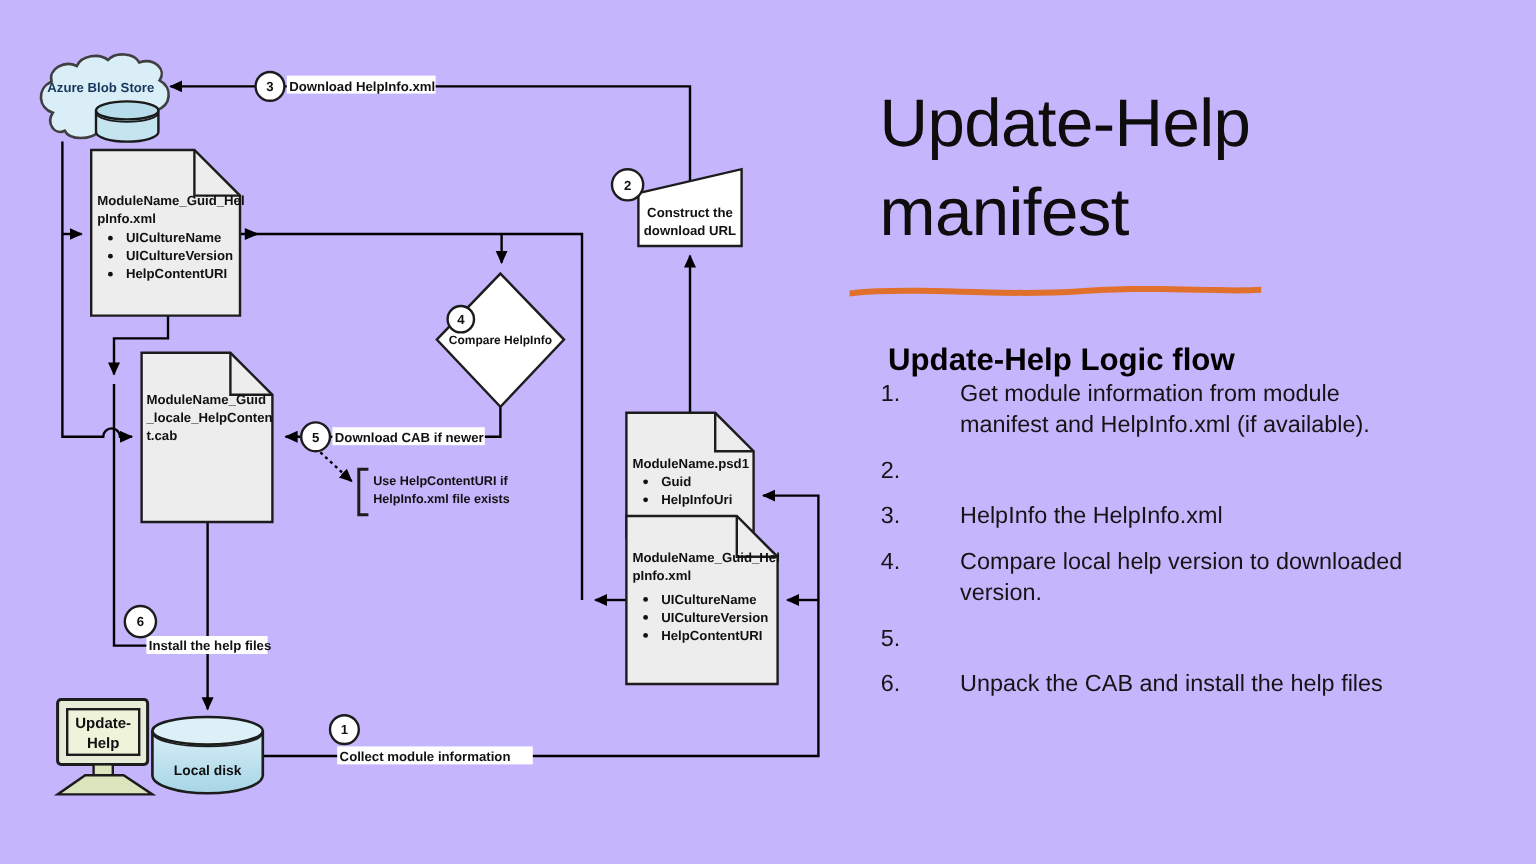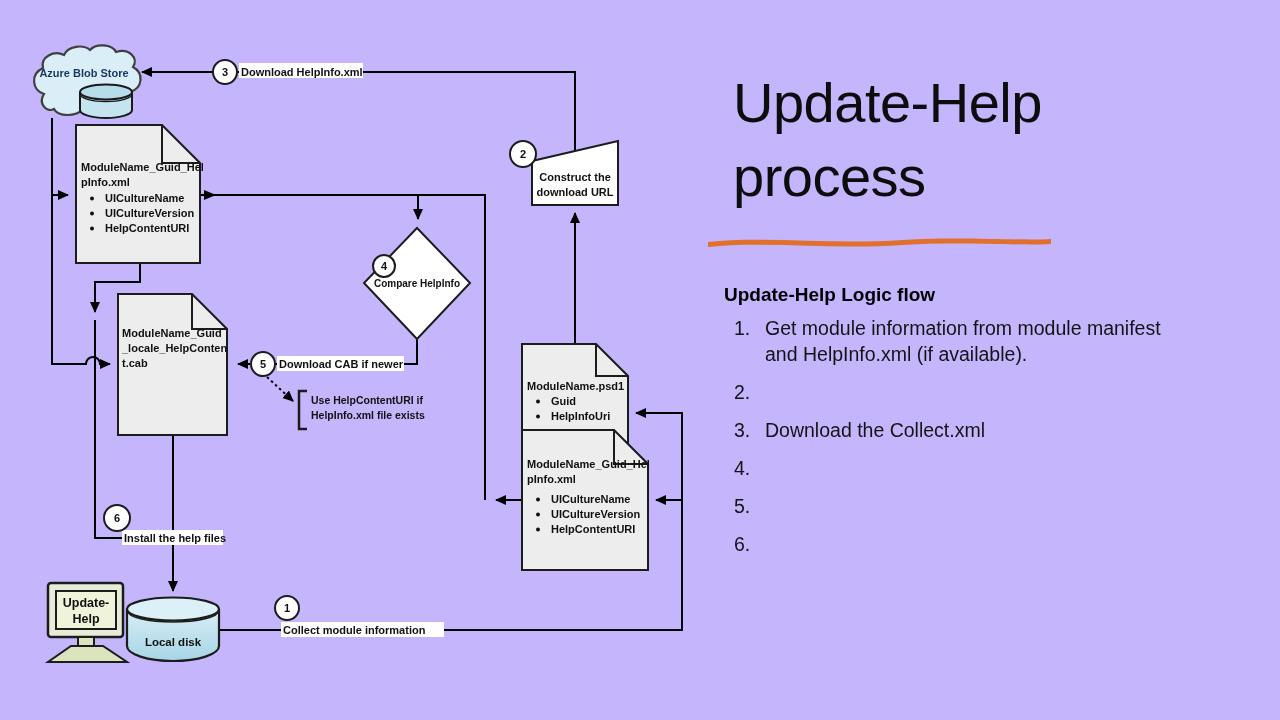--- a/index.html
+++ b/index.html
@@ -13,25 +13,25 @@
   .badge-num{font:bold 11px "Liberation Sans",sans-serif;fill:#111;text-anchor:middle;}
   .doctext{font:bold 11px "Liberation Sans",sans-serif;fill:#111;}
   .lbl{font:bold 11px "Liberation Sans",sans-serif;fill:#111;}
   .lblbg{fill:#ffffff;}
   .notetext{font:bold 10.5px "Liberation Sans",sans-serif;fill:#111;}
   .ctext{font:bold 11px "Liberation Sans",sans-serif;fill:#111;text-anchor:middle;}
   .bullet{fill:#111;}
   #title{position:absolute;left:712px;top:66px;font-size:56px;line-height:74px;
          color:#0d0d0d;letter-spacing:-0.5px;margin-left:21px;}
   #accent{position:absolute;left:703px;top:232px;}
-  #subtitle{position:absolute;left:724px;top:284px;font-size:19px;font-weight:bold;color:#000;}
+  #subtitle{position:absolute;left:740px;top:284px;font-size:26px;font-weight:bold;color:#000;}
   #steps{position:absolute;left:716px;top:315px;width:478px;color:#141414;}
   .step{display:flex;margin-bottom:12px;font-size:19.5px;line-height:26px;}
   .step-num{width:49px;padding-left:18px;box-sizing:border-box;flex:none;}
-  .step-text{width:425px;}
+  .step-text{width:425px;margin-left:35px;}
 </style>
 </head>
 <body>
 
 <div id="slide">
 
   <svg id="diagram" width="700" height="720" viewBox="0 0 700 720">
     <defs>
       <marker id="arr" markerUnits="userSpaceOnUse" markerWidth="13" markerHeight="12" refX="10" refY="5" orient="auto">
         <path d="M0,0 L11,5 L0,10 Z" fill="#000"></path>
@@ -171,46 +171,48 @@
       <text class="badge-num" x="384" y="270">4</text>
       <circle class="badge" cx="263" cy="364" r="12"></circle>
       <text class="badge-num" x="263" y="368">5</text>
       <circle class="badge" cx="117" cy="518" r="13"></circle>
       <text class="badge-num" x="117" y="522">6</text>
     </g>
   </svg>
 
   <div id="title">
     <div>Update-Help</div>
-    <div>process</div>
+    <div>manifest</div>
   </div>
 
   <svg id="accent" width="352" height="22">
     <path d="M5,10 C60,4 130,13 200,8 C260,4 315,9 348,7 L348,12 C315,14 260,9 200,13
              C130,18 60,9 5,15 Z" fill="#e2702d"></path>
   </svg>
 
   <div id="subtitle">Update-Help Logic flow</div>
 
   <div id="steps">
     <div class="step">
       <div class="step-num">1.</div>
       <div class="step-text">Get module information from module manifest and HelpInfo.xml (if available).</div>
     </div>
     <div class="step">
       <div class="step-num">2.</div>
     </div>
     <div class="step">
       <div class="step-num">3.</div>
-      <div class="step-text">Download the Collect.xml</div>
+      <div class="step-text">HelpInfo the HelpInfo.xml</div>
     </div>
     <div class="step">
       <div class="step-num">4.</div>
+      <div class="step-text">Compare local help version to downloaded version.</div>
     </div>
     <div class="step">
       <div class="step-num">5.</div>
     </div>
     <div class="step">
       <div class="step-num">6.</div>
+      <div class="step-text">Unpack the CAB and install the help files</div>
     </div>
   </div>
 
 </div>
 
 </body></html>

